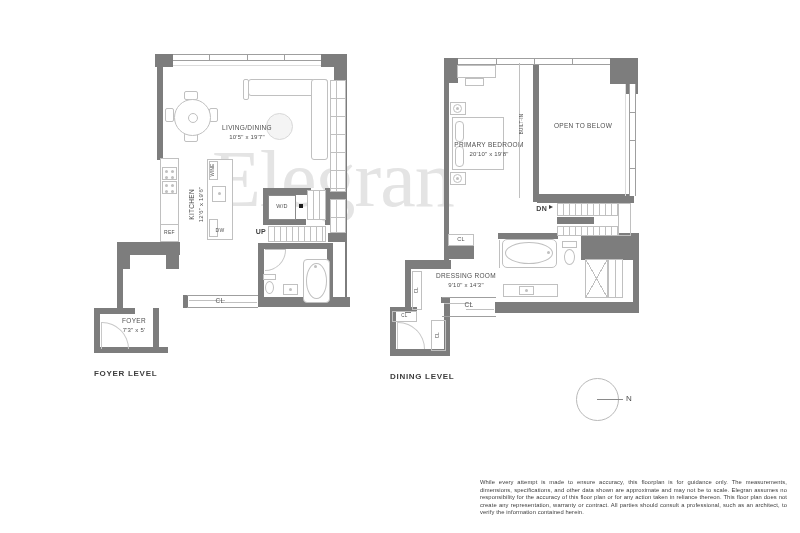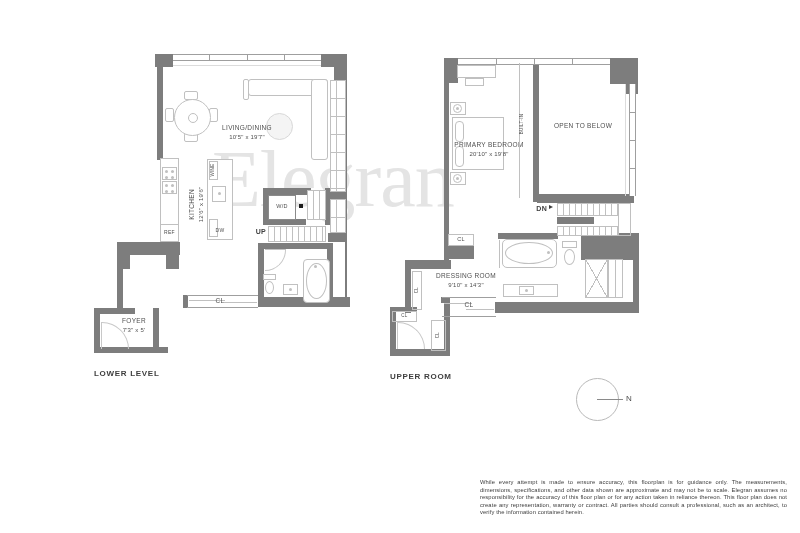--- a/index.html
+++ b/index.html
@@ -152,21 +152,21 @@
       <div class="oval" style="left:306px;top:263px;width:21px;height:36px"></div>
       <i class="dot" style="left:314px;top:265px"></i>
 
       <i class="lnv" style="left:101px;top:322px;height:27px;background:#c8c8c8"></i>
       <div class="arcTR" style="left:102px;top:322px;width:27px;height:27px"></div>
       <div class="lbl" style="left:111px;top:317px;width:46px">
         <span class="nm">FOYER</span>
         <span class="dim">7'3" x 5'</span>
       </div>
 
-      <div class="lbl b t8" style="left:94px;top:369px;width:130px;text-align:left">LOWER LEVEL</div>
+      <div class="lbl b t8" style="left:94px;top:369px;width:130px;text-align:left">FOYER LEVEL</div>
     </div>
 
     <div>
 
       <i class="w" style="left:444px;top:58px;width:14px;height:25px"></i>
       <i class="w" style="left:610px;top:58px;width:28px;height:26px"></i>
       <i class="w" style="left:626px;top:84px;width:12px;height:10px"></i>
       <i class="w" style="left:444px;top:63px;width:5px;height:197px"></i>
       <i class="w" style="left:533px;top:63px;width:6px;height:139px"></i>
       <i class="w" style="left:537px;top:194px;width:97px;height:9px"></i>
@@ -253,21 +253,21 @@
 
       <div class="olt" style="left:412px;top:271px;width:10px;height:39px"></div>
       <div class="lbl t45 rot" style="left:409px;top:287px;width:16px">CL</div>
       <div class="olt" style="left:392px;top:311px;width:25px;height:11px"></div>
       <div class="lbl t45" style="left:392px;top:313px;width:25px">CL</div>
       <i class="lnv" style="left:397px;top:322px;height:27px;background:#c8c8c8"></i>
       <div class="arcTR" style="left:398px;top:322px;width:27px;height:27px"></div>
       <div class="olt" style="left:431px;top:320px;width:15px;height:31px"></div>
       <div class="lbl t45 rot" style="left:430px;top:332px;width:16px">CL</div>
 
-      <div class="lbl b t8" style="left:390px;top:372px;width:130px;text-align:left">UPPER ROOM</div>
+      <div class="lbl b t8" style="left:390px;top:372px;width:130px;text-align:left">DINING LEVEL</div>
     </div>
 
     <div>
       <div class="oval" style="left:576px;top:378px;width:43px;height:43px;border-color:#b9b9b9;background:transparent"></div>
       <i class="lnh" style="left:597px;top:399px;width:26px;background:#8a8a8a"></i>
       <div class="lbl t8" style="left:626px;top:394px;width:12px;text-align:left;color:#4f4f4f">N</div>
     </div>
 
     <div class="disc">While every attempt is made to ensure accuracy, this floorplan is for guidance only. The measurements, dimensions, specifications, and other data shown are approximate and may not be to scale. Elegran assumes no responsibility for the accuracy of this floor plan or for any action taken in reliance thereon. This floor plan does not create any representation, warranty or contract. All parties should consult a professional, such as an architect, to verify the information contained herein.</div>
 

